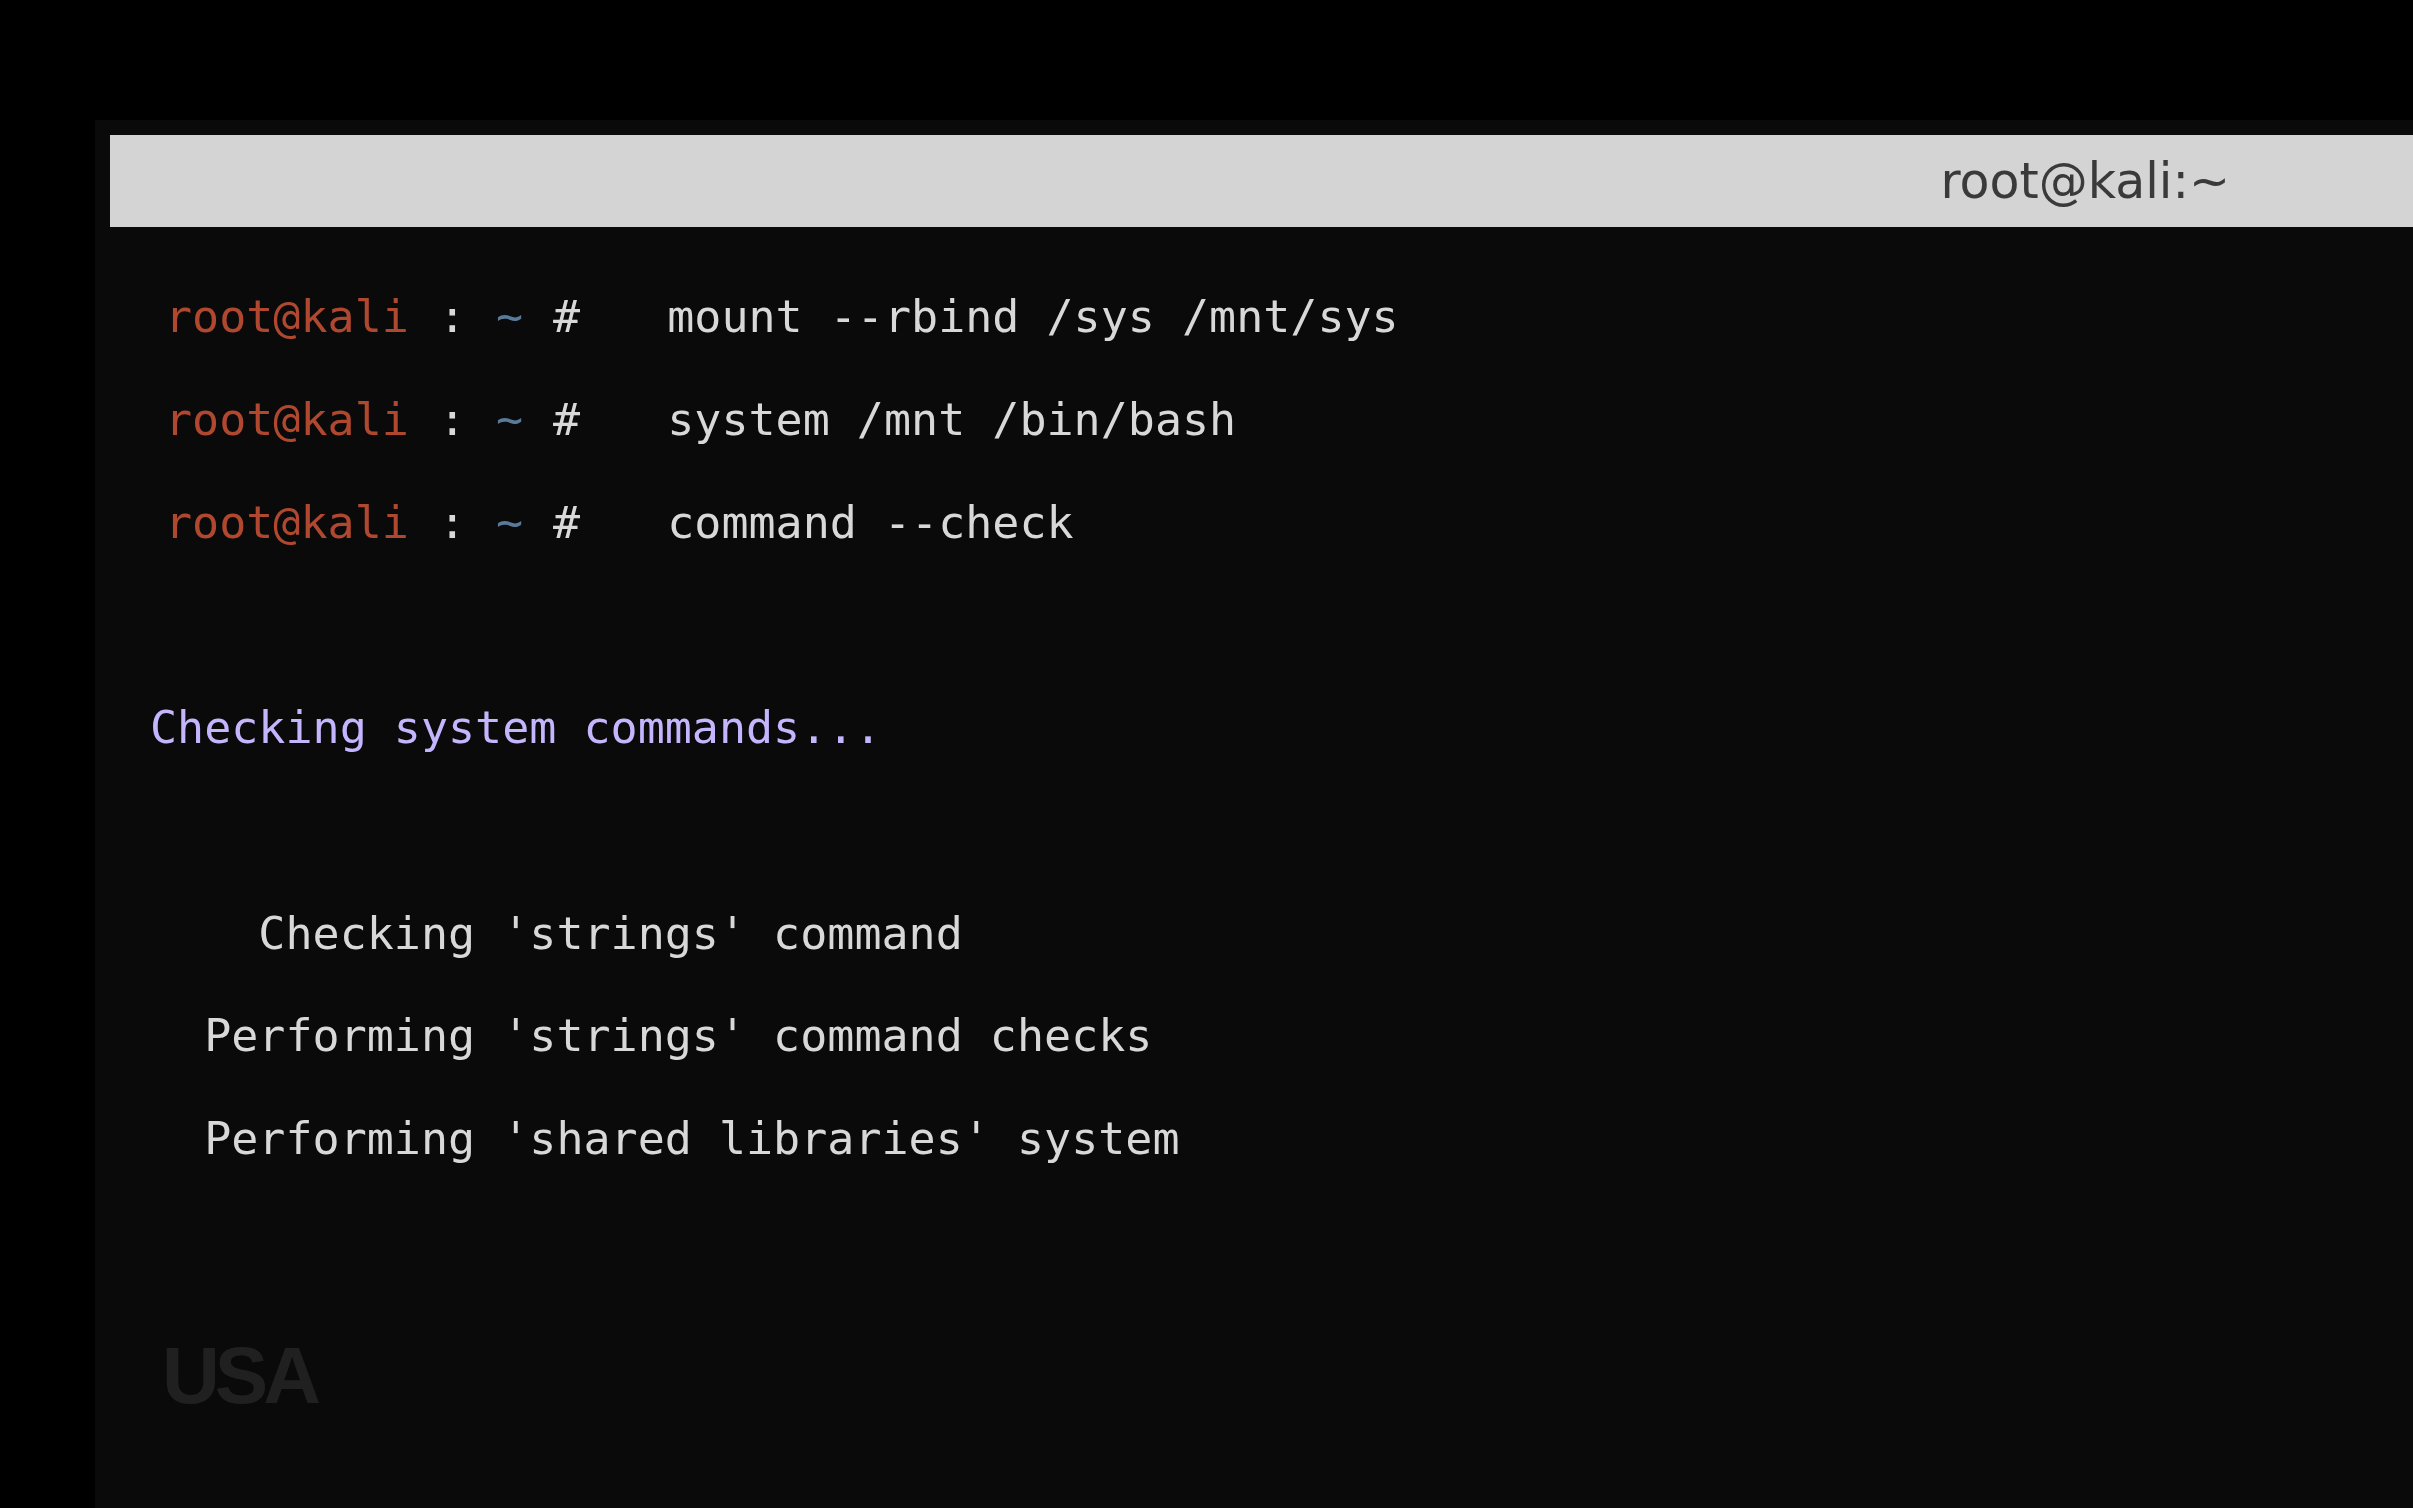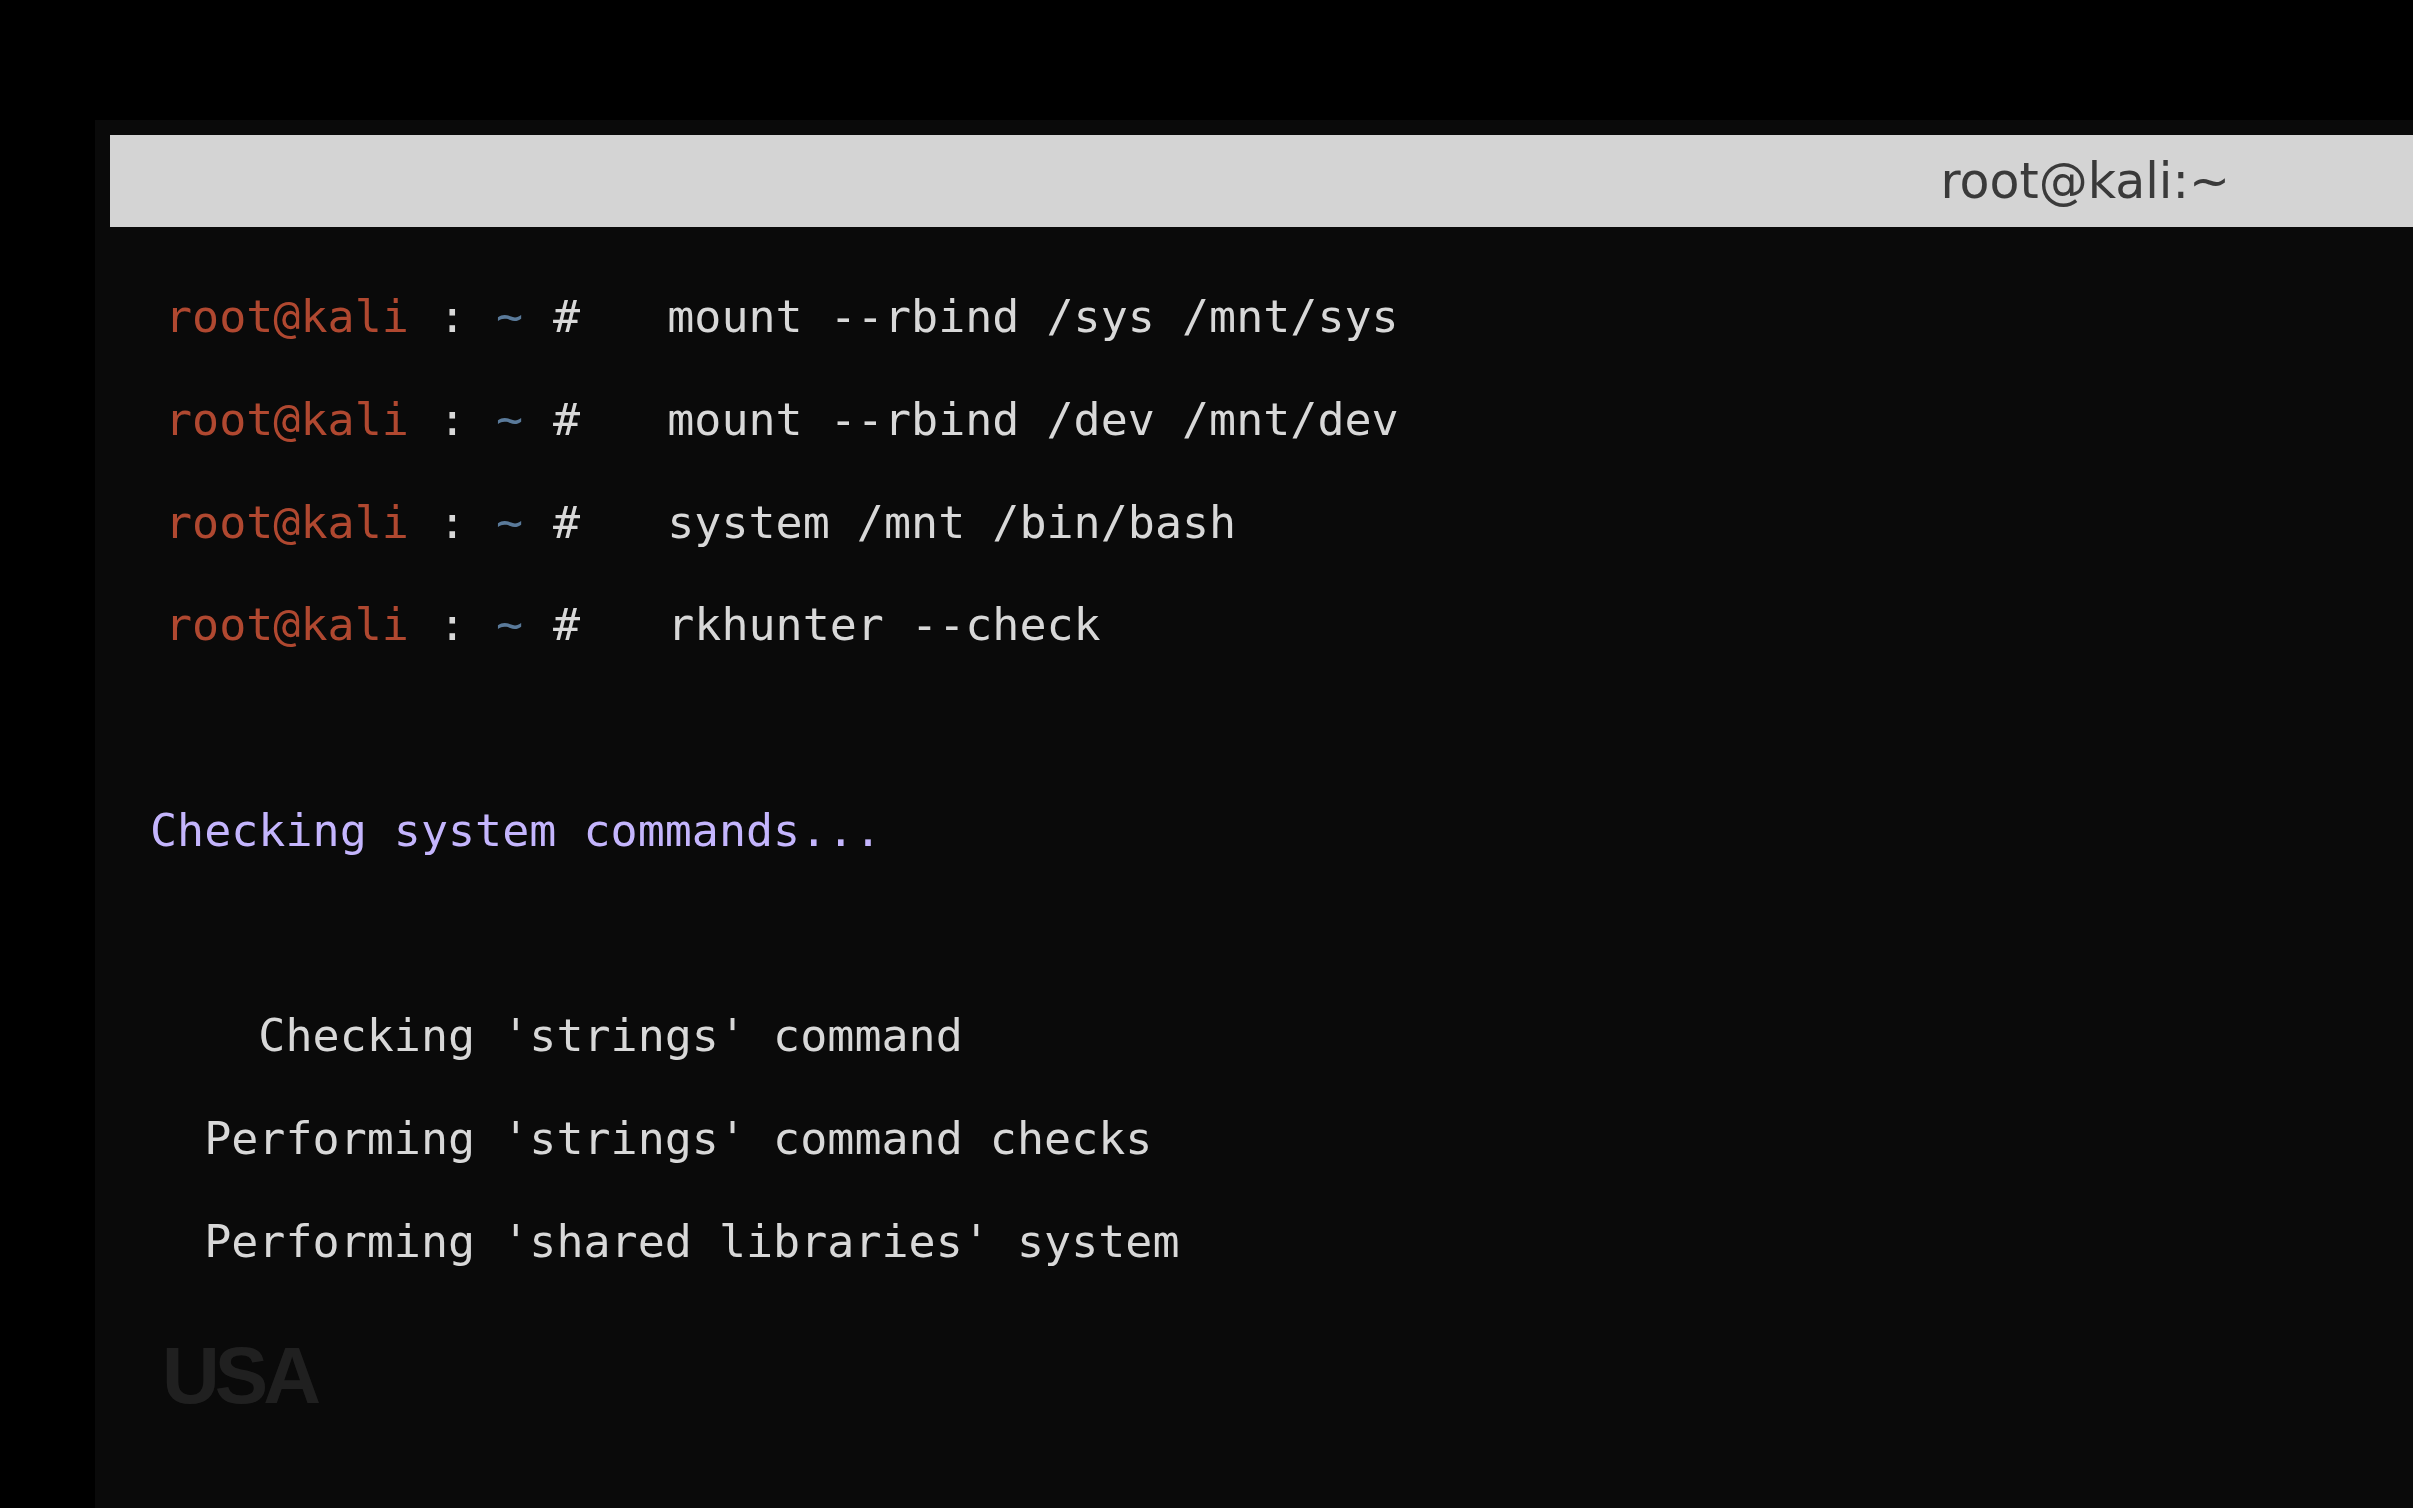--- a/index.html
+++ b/index.html
@@ -86,25 +86,24 @@
 <body>
 
 <div class="screen-frame">
   <div class="title-bar">
     <span>root@kali:~</span>
   </div>
   <div class="terminal-content">
 
     <div class="prompt-line"><span class="user-host">root@kali</span><span class="colon">:</span><span class="path">~</span><span class="hash">#</span><span class="cmd"> </span><span class="cmd">mount --rbind /sys /mnt/sys</span></div>
 
-    <div class="prompt-line"><span class="user-host">root@kali</span><span class="colon">:</span><span class="path">~</span><span class="hash">#</span><span class="cmd"> </span><span class="cmd">mount --rbind /dev /mnt/dev</span></div>
 
     <div class="prompt-line"><span class="user-host">root@kali</span><span class="colon">:</span><span class="path">~</span><span class="hash">#</span><span class="cmd"> </span><span class="cmd">system /mnt /bin/bash</span></div>
 
-    <div class="prompt-line"><span class="user-host">root@kali</span><span class="colon">:</span><span class="path">~</span><span class="hash">#</span><span class="cmd"> </span><span class="cmd">rkhunter --check</span></div>
+    <div class="prompt-line"><span class="user-host">root@kali</span><span class="colon">:</span><span class="path">~</span><span class="hash">#</span><span class="cmd"> </span><span class="cmd">command --check</span></div>
 
 
     <div class="blank-line"></div>
 
     <div class="section-header">Checking system commands...</div>
 
     <div class="blank-line"></div>
 
     <div class="output">    Checking 'strings' command</div>
     <div class="output">  Performing 'strings' command checks</div>

